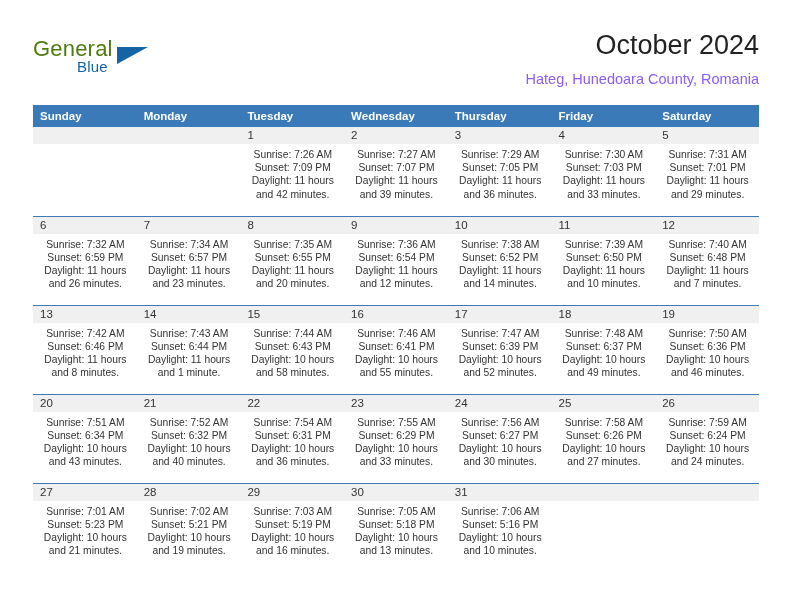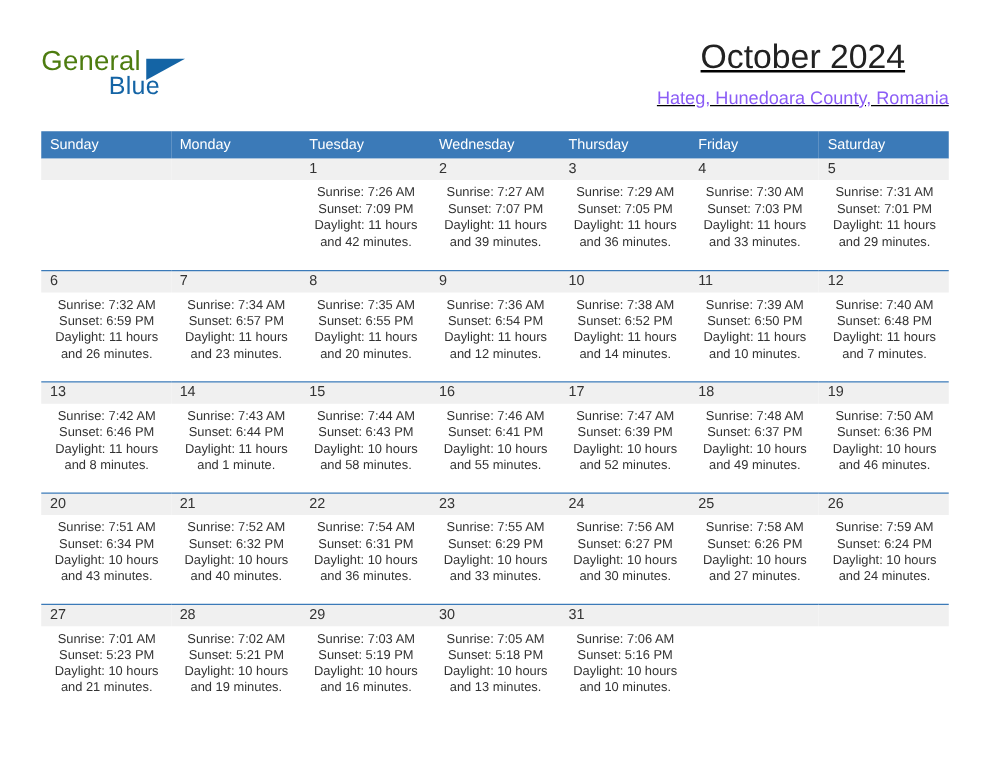--- a/index.html
+++ b/index.html
@@ -38,43 +38,42 @@
     position: absolute;
     left: 0;
     top: 0;
     font-size: 22px;
     letter-spacing: .2px;
     color: #4d7c0f;
     font-family: "Liberation Sans", sans-serif;
   }
   .logo-blue {
     position: absolute;
-    left: 54px;
+    left: 44px;
     top: 22px;
-    font-size: 20px;
+    font-size: 15px;
     letter-spacing: .2px;
     color: #1464a5;
     font-family: "Liberation Sans", sans-serif;
   }
   .logo-tri {
     position: absolute;
     left: 84px;
     top: 11px;
     width: 0;
     height: 0;
     border-left: 31px solid #1464a5;
     border-bottom: 17px solid transparent;
   }
 
   .title-wrap {
     position: absolute;
     right: 0;
     top: 0;
-    text-align: center;
-    text-decoration: underline;
+    text-align: right;
   }
   .cal-title {
     font-size: 27px;
     color: #222222;
     line-height: 34px;
     white-space: nowrap;
   }
   .cal-sub {
     margin-top: 8px;
     font-size: 14.5px;
@@ -89,21 +88,21 @@
     left: 33px;
     top: 105px;
     width: 726px;
     border-collapse: collapse;
     table-layout: fixed;
   }
   .cal th {
     background: #3b7ab8;
     color: #ffffff;
     font-size: 11.5px;
-    font-weight: normal;
+    font-weight: bold;
     text-align: left;
     padding: 5px 0 5px 7px;
     height: 21px;
     border: none;
   }
   .cal td {
     width: 103.7px;
     height: 89px;
     vertical-align: top;
     padding: 0;

